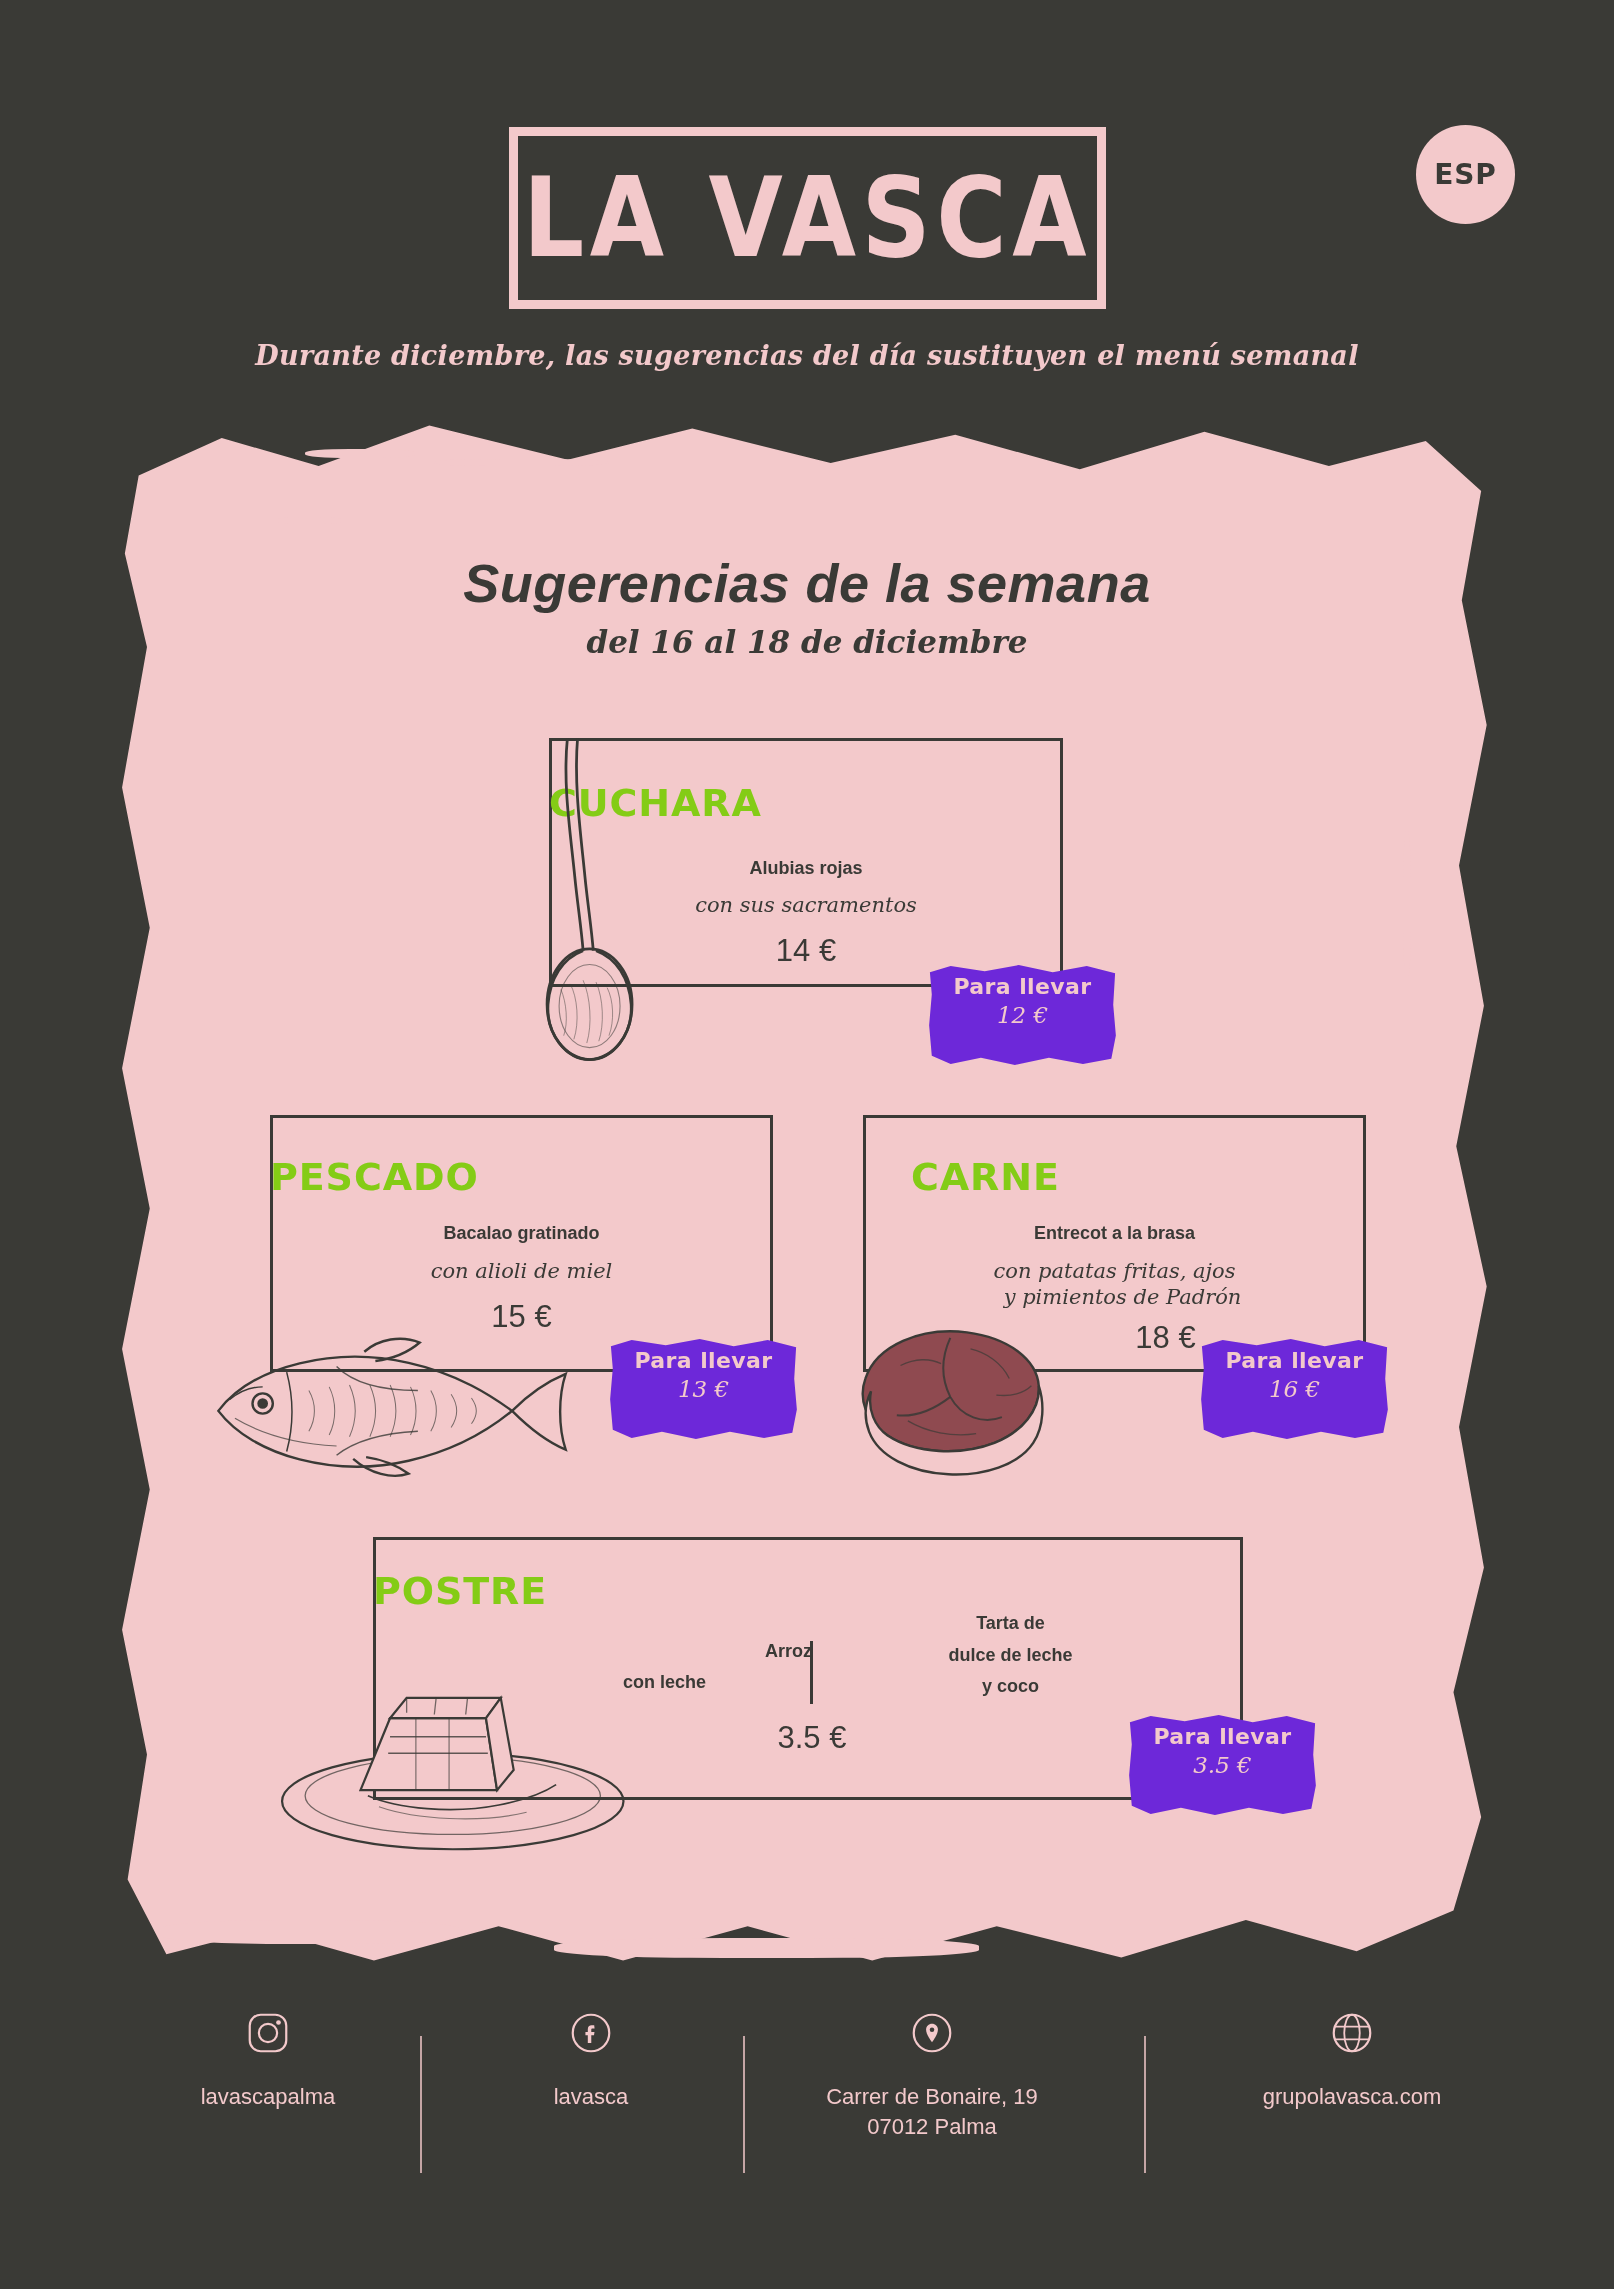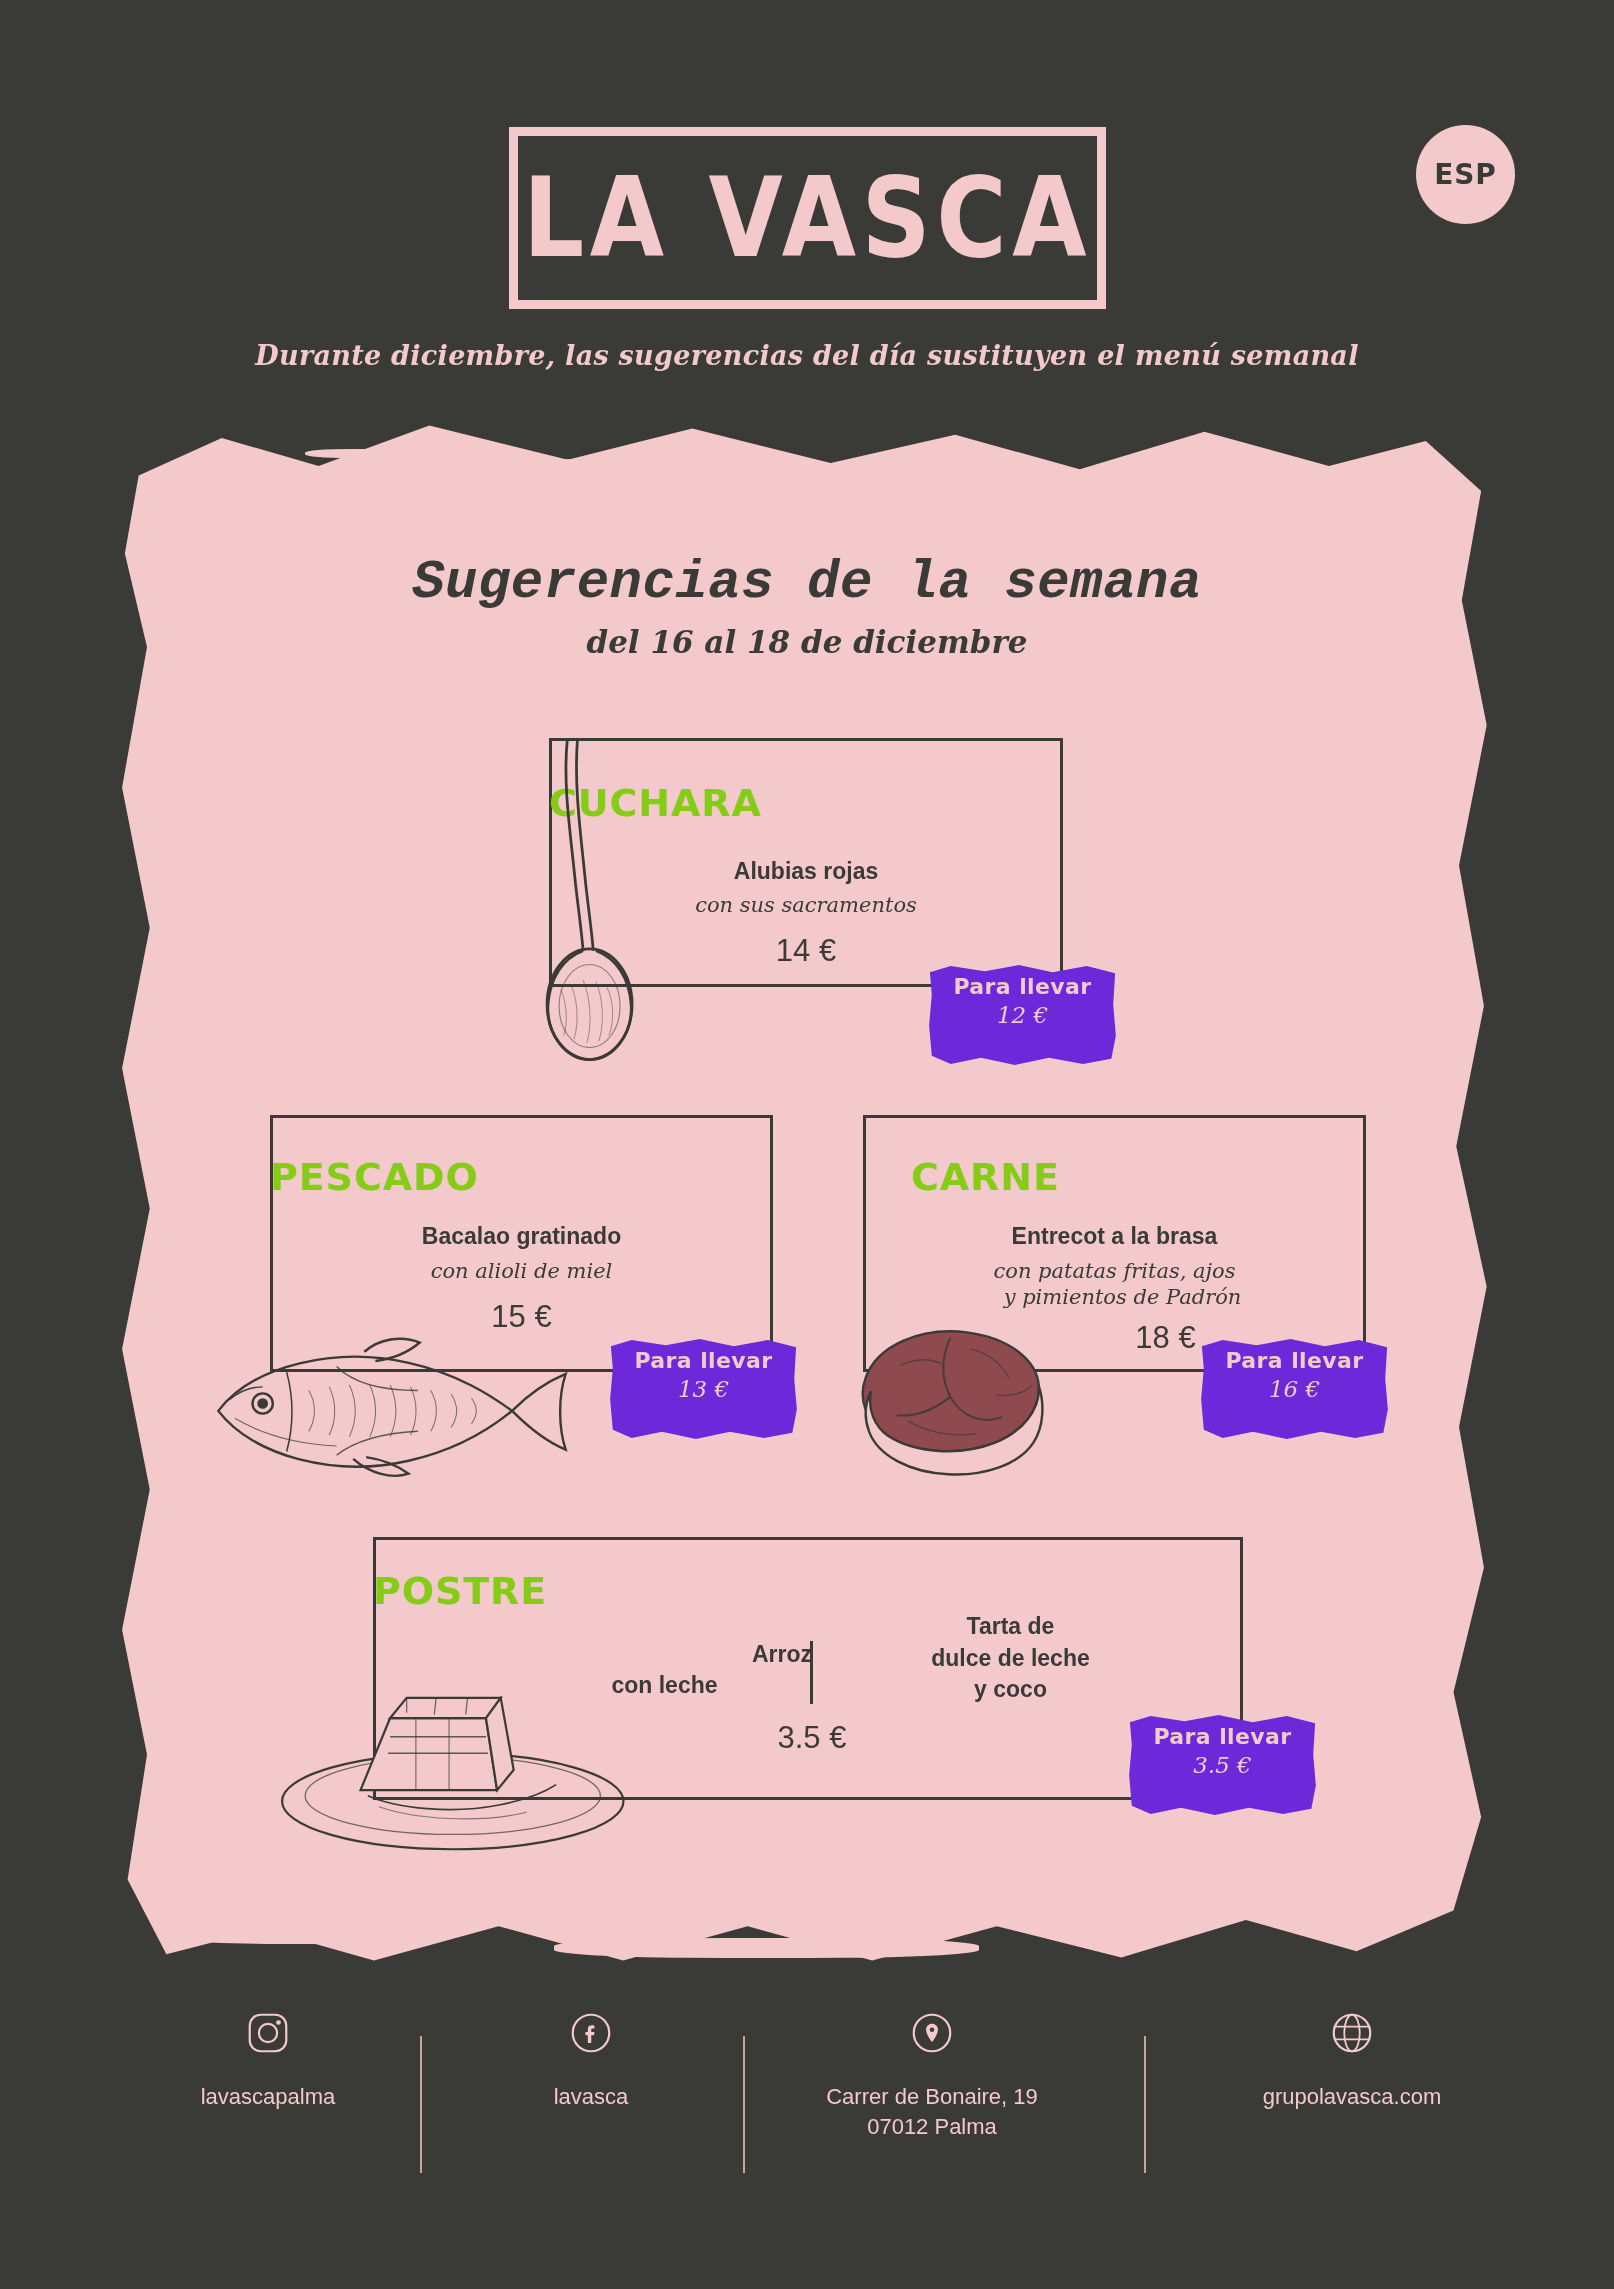--- a/index.html
+++ b/index.html
@@ -56,38 +56,38 @@
       90% 98.6%, 82% 96.6%, 73% 99%, 64% 97%, 55% 99.2%, 46% 97%, 37% 99.2%,
       28% 97%, 19% 99.2%, 11% 97.2%, 4% 98.8%, 1.2% 94%,
       2.6% 86%, 0.8% 78%, 2.8% 69%, 0.8% 60%, 2.8% 51%, 0.8% 42%,
       2.8% 33%, 0.8% 24%, 2.6% 15%, 1% 9%
     );
   }
   .panel-speck{position:absolute;background:#f3c9cb;border-radius:40%;}
 
   .heading-1{
     position:absolute;left:0;top:552px;width:1614px;text-align:center;
-    font-family:Liberation Mono, monospace;font-weight:bold;font-style:italic;
+    font-family:Liberation Sans, sans-serif;font-weight:bold;font-style:italic;
     font-size:54px;color:#3a3a36;letter-spacing:0.5px;
   }
   .heading-2{
     position:absolute;left:0;top:624px;width:1614px;text-align:center;
     font-family:"DejaVu Serif", serif;font-weight:bold;font-style:italic;
     font-size:31px;color:#3a3a36;
   }
 
   
   .menu-box{position:absolute;border:3.7px solid #3a3a36;box-sizing:border-box;}
   .cat-title{
     font-family:"DejaVu Sans", sans-serif;font-weight:bold;
     font-size:38px;text-align:left;letter-spacing:0.9px;color:#84cc16;
   }
   .dish{
     font-family:"Liberation Sans", sans-serif;font-weight:bold;
-    font-size:23px;text-align:center;color:#3a3a36;line-height:1.15;
+    font-size:18px;text-align:center;color:#3a3a36;line-height:1.15;
   }
   .dish-sub{
     font-family:"DejaVu Serif", serif;font-style:italic;
     font-size:21px;text-align:center;color:#3a3a36;line-height:1.2;
   }
   .price{
     font-family:"Liberation Sans", sans-serif;
     font-size:31px;text-align:center;color:#3a3a36;
   }
 

